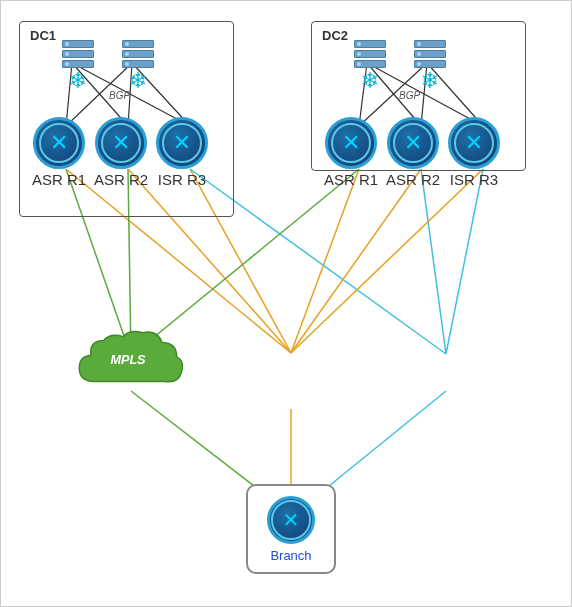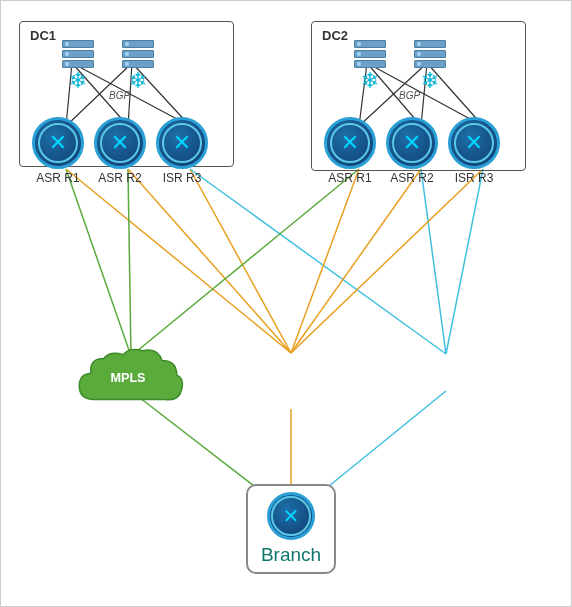--- a/index.html
+++ b/index.html
@@ -85,39 +85,39 @@
       height: 36px;
       border: 2px solid #5bc8e8;
       border-radius: 50%;
     }
     .shield-cross {
       color: #00d4ff;
       font-size: 22px;
       z-index: 1;
     }
     .router-label {
-      font-size: 12px;
+      font-size: 15px;
       text-align: left;
       margin-top: 2px;
       color: #333;
     }
     .branch-box {
       position: absolute;
       border: 2px solid #888;
       border-radius: 10px;
       background: #fff;
       display: flex;
       flex-direction: column;
       align-items: center;
       justify-content: center;
       gap: 4px;
     }
     .branch-label {
-      font-size: 19px;
-      color: #0f766e;
+      font-size: 13px;
+      color: #1d4ed8;
     }
     
     .node {
       position: absolute;
       display: flex;
       flex-direction: column;
       align-items: center;
     }
   </style>
 </head>
@@ -174,21 +174,21 @@
 
     <line x1="482" y1="168" x2="445" y2="353" stroke="#40c0e0" stroke-width="1.5"></line>
 
     <line x1="130" y1="390" x2="270" y2="498" stroke="#5aaa3c" stroke-width="1.5"></line>
 
     <line x1="290" y1="408" x2="290" y2="498" stroke="#e8a020" stroke-width="1.5"></line>
 
     <line x1="445" y1="390" x2="312" y2="498" stroke="#40c0e0" stroke-width="1.5"></line>
   </svg>
 
-  <div class="dc-box" style="left:18px; top:20px; width:215px; height:146px;">
+  <div class="dc-box" style="left:18px; top:20px; width:215px; height:196px;">
     <span class="dc-label">DC1</span>
 
     <div class="node" style="position:absolute; left:42px; top:18px;">
       <div class="server-stack">
         <div class="server-row"></div>
         <div class="server-row"></div>
         <div class="server-row"></div>
       </div>
       <span class="snowflake-icon">❄</span>
     </div>
@@ -254,21 +254,21 @@
       <span class="router-label">ASR R2</span>
     </div>
     <div class="node" style="position:absolute; left:136px; top:95px;">
       <div class="router-circle">
         <span class="shield-cross">✕</span>
       </div>
       <span class="router-label">ISR R3</span>
     </div>
   </div>
 
-  <div style="position:absolute; left:68px; top:340px; width:118px; height:78px;">
+  <div style="position:absolute; left:68px; top:322px; width:118px; height:78px;font-style:italic;">
     <svg viewBox="0 0 120 80" width="118" height="78">
       <path d="M25,60 Q10,60 10,46 Q10,34 22,33 Q20,18 35,18 Q42,10 55,14 Q62,6 75,10 Q90,6 95,20 Q110,20 110,35 Q118,38 115,50 Q112,62 98,60 Z" fill="#5aaa3c" stroke="#3d8a28" stroke-width="1.5"></path>
       <text x="60" y="42" text-anchor="middle" font-size="13" font-weight="bold" fill="#fff" font-family="Arial">MPLS</text>
     </svg>
   </div>
 
 
 
   <div class="branch-box" style="left:245px; top:483px; width:90px; height:90px;">
     <div class="router-circle" style="width:48px; height:48px;">

